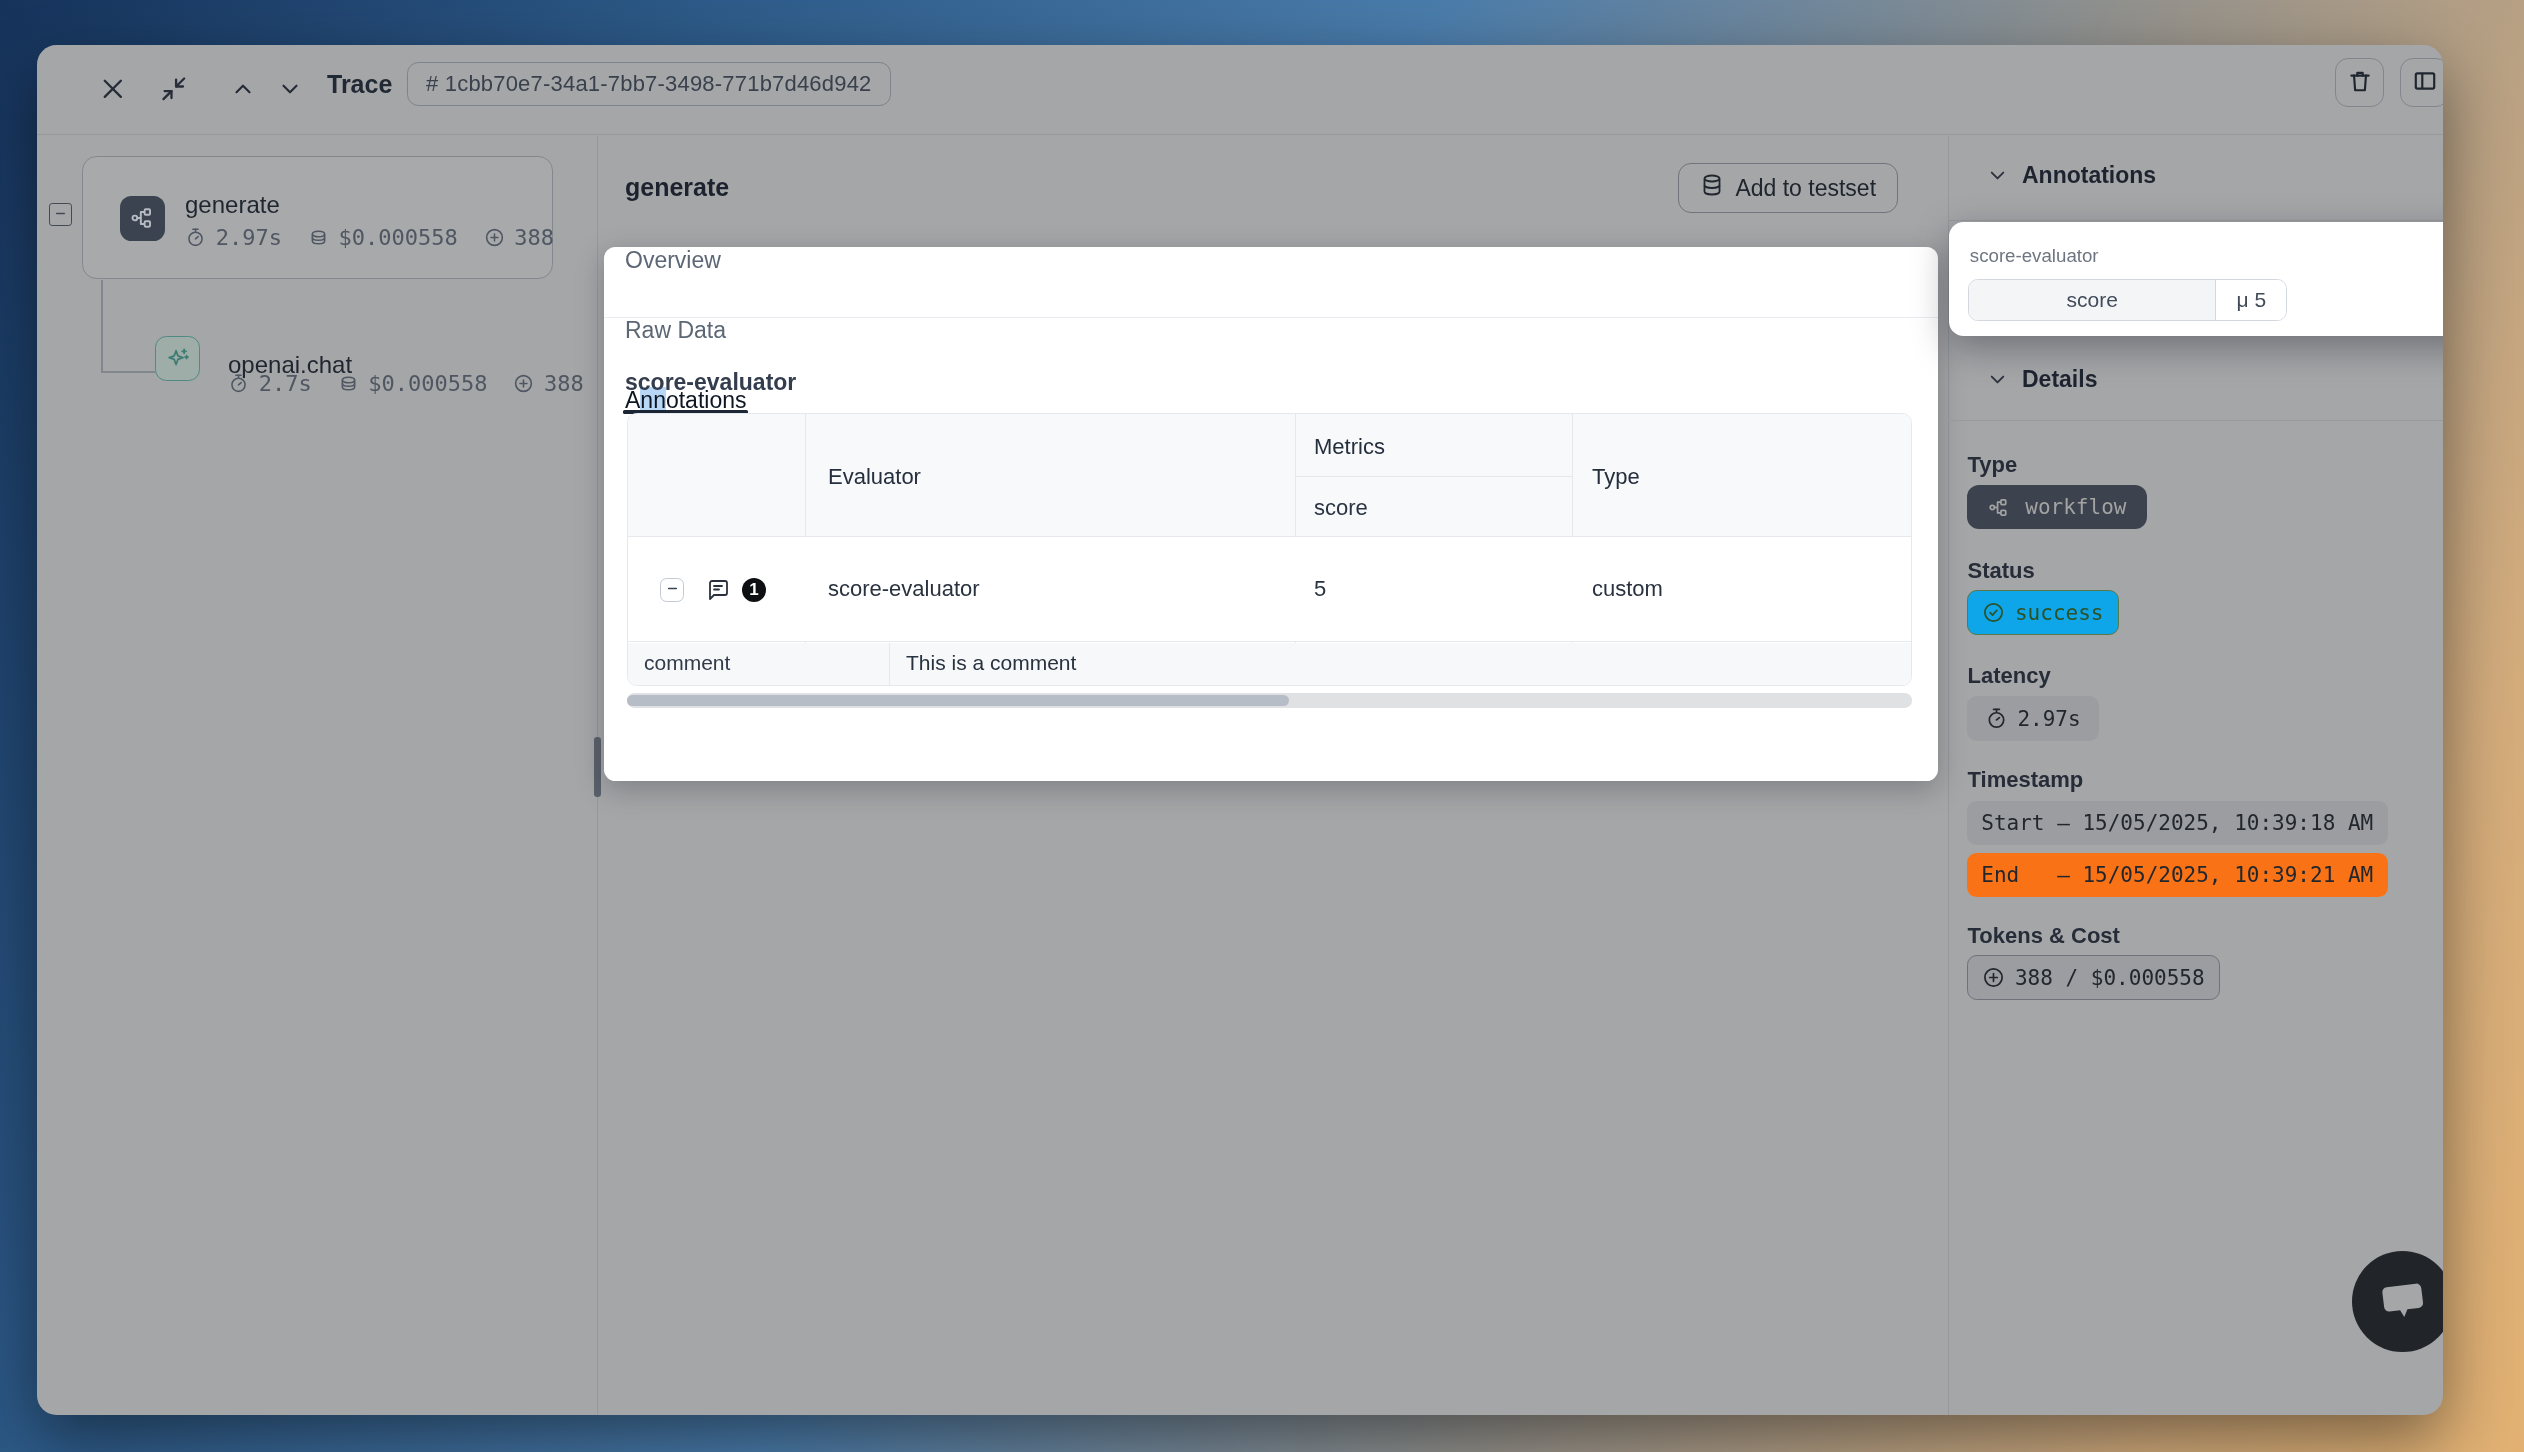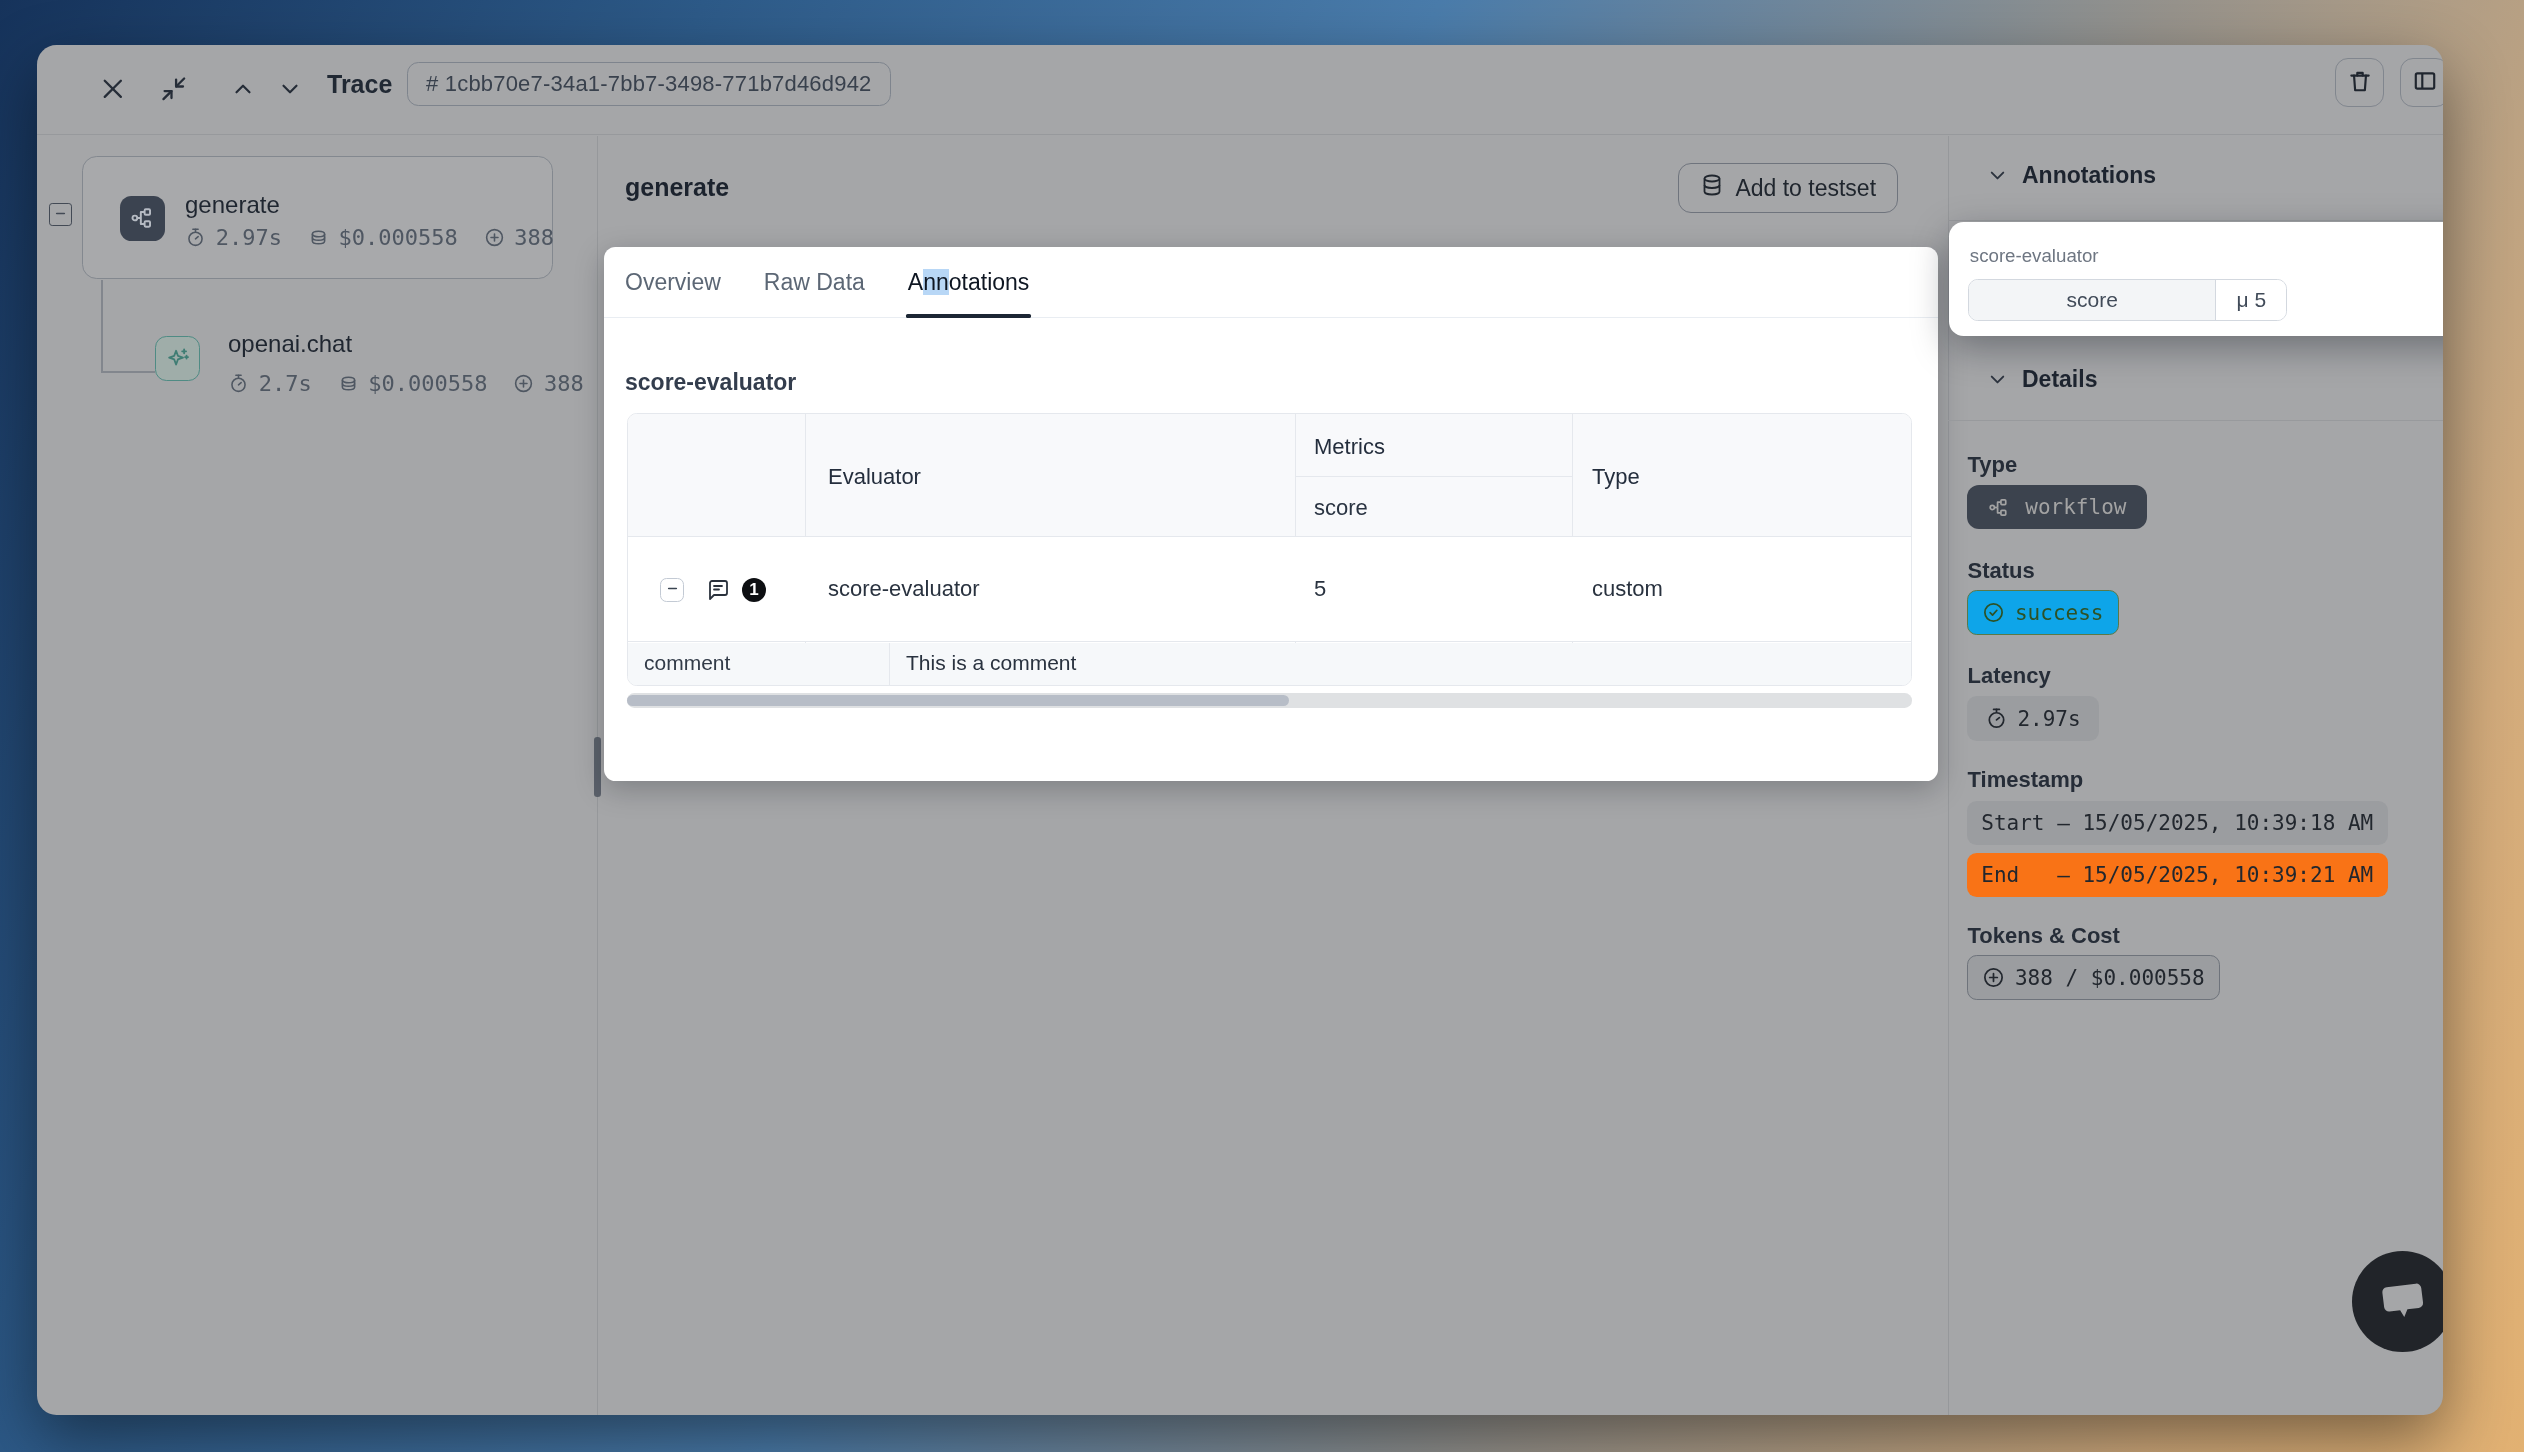--- a/index.html
+++ b/index.html
@@ -36,34 +36,34 @@
   .node-icon { position:absolute; width:45px; height:45px; border-radius:11.4px; display:flex; align-items:center; justify-content:center; }
   .gen-icon { left:37px; top:39px; background:#3b4350; color:#b6bbc3; }
   .node-title { position:absolute; left:102px; top:34px; font-size:24px; font-weight:500; color:#1f2630; }
   .node-stats { position:absolute; left:102px; top:68px; display:flex; align-items:center; gap:9.7px;
     font-family:"DejaVu Sans Mono", monospace; font-size:22px; color:#4f5762; }
   .node-stats svg { flex:0 0 auto; }
   .stat-gap { width:6.5px; }
   .conn-v { position:absolute; left:64px; top:144px; width:1.6px; height:91px; background:#82868d; }
   .conn-h { position:absolute; left:64px; top:235px; width:54px; height:1.6px; background:#82868d; }
   .oa-icon { left:118px; top:200px; background:#9fada9; border:1.6px solid #4f8b84; color:#3f7d74; }
-  .oa-title { position:absolute; left:191px; top:194px; font-size:24px; font-weight:500; color:#1f2630;text-align:center; }
+  .oa-title { position:absolute; left:191px; top:215px; font-size:24px; font-weight:500; color:#1f2630;text-align:center; }
   .oa-stats { position:absolute; left:191px; top:235px; display:flex; align-items:center; gap:9.7px;
     font-family:"DejaVu Sans Mono", monospace; font-size:22px; color:#4f5762; }
   .resize-handle { position:absolute; left:557px; top:692px; width:6.5px; height:60px; border-radius:3.2px; background:#5b616b; cursor:col-resize; }
 
   
   .main-title { position:absolute; left:588px; top:128px; font-size:25px; font-weight:600; color:#1c232e; }
   .add-btn { position:absolute; left:1641px; top:118px; height:50px; padding:0 21px; display:flex; align-items:center; gap:11.4px;
     border:1.6px solid #6f747d; border-radius:13px; background:none; color:#20262e; font-size:23px; font-weight:500; cursor:pointer; }
 
   .white-card { position:absolute; left:567px; top:202px; width:1334px; height:534px; background:#fff; border-radius:11.4px;
     box-shadow:0 8px 29px rgba(10,15,25,.25); }
   .tabs { position:absolute; left:0; top:0; width:100%; height:71px; display:flex; align-items:flex-start; gap:43px;
-    padding-left:21px; border-bottom:0.8px solid #e9edf2; }
+    padding-left:21px; border-bottom:0.8px solid #e9edf2;flex-direction:column; }
   .tab { position:relative; height:71px; display:flex; align-items:center; font-size:23px; color:#5c6775;
     background:none; border:none; cursor:pointer; }
   .tab.active { color:#0e1622; font-weight:500; }
   .tab.active::after { content:""; position:absolute; left:-1.6px; right:-1.6px; bottom:0; height:4px; background:#1c2634; border-radius:1.6px; }
   .sel-hl { background:#b8d7f6; }
   .sec-head { position:absolute; left:21px; top:122px; font-size:23px; color:#333d4d; }
 
   .table-wrap { position:absolute; left:23px; top:166px; width:1285px; height:273px; border:0.8px solid #e5e8ed;
     border-radius:9.7px; overflow:hidden; background:#fff; }
   .t-header { position:absolute; left:0; top:0; width:100%; height:123px; background:#f8f9fb; border-bottom:0.8px solid #e5e8ed; }

